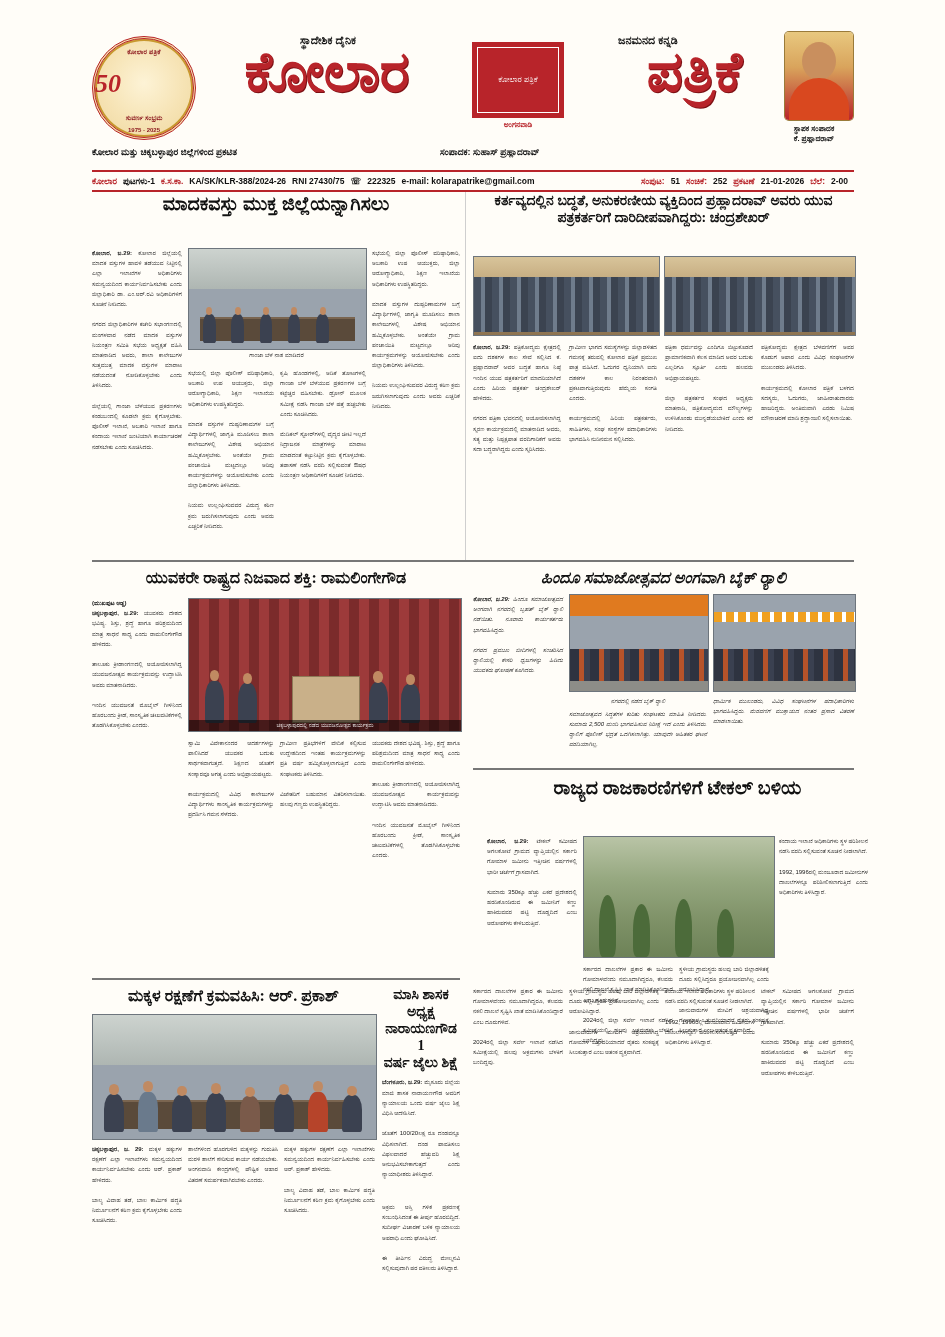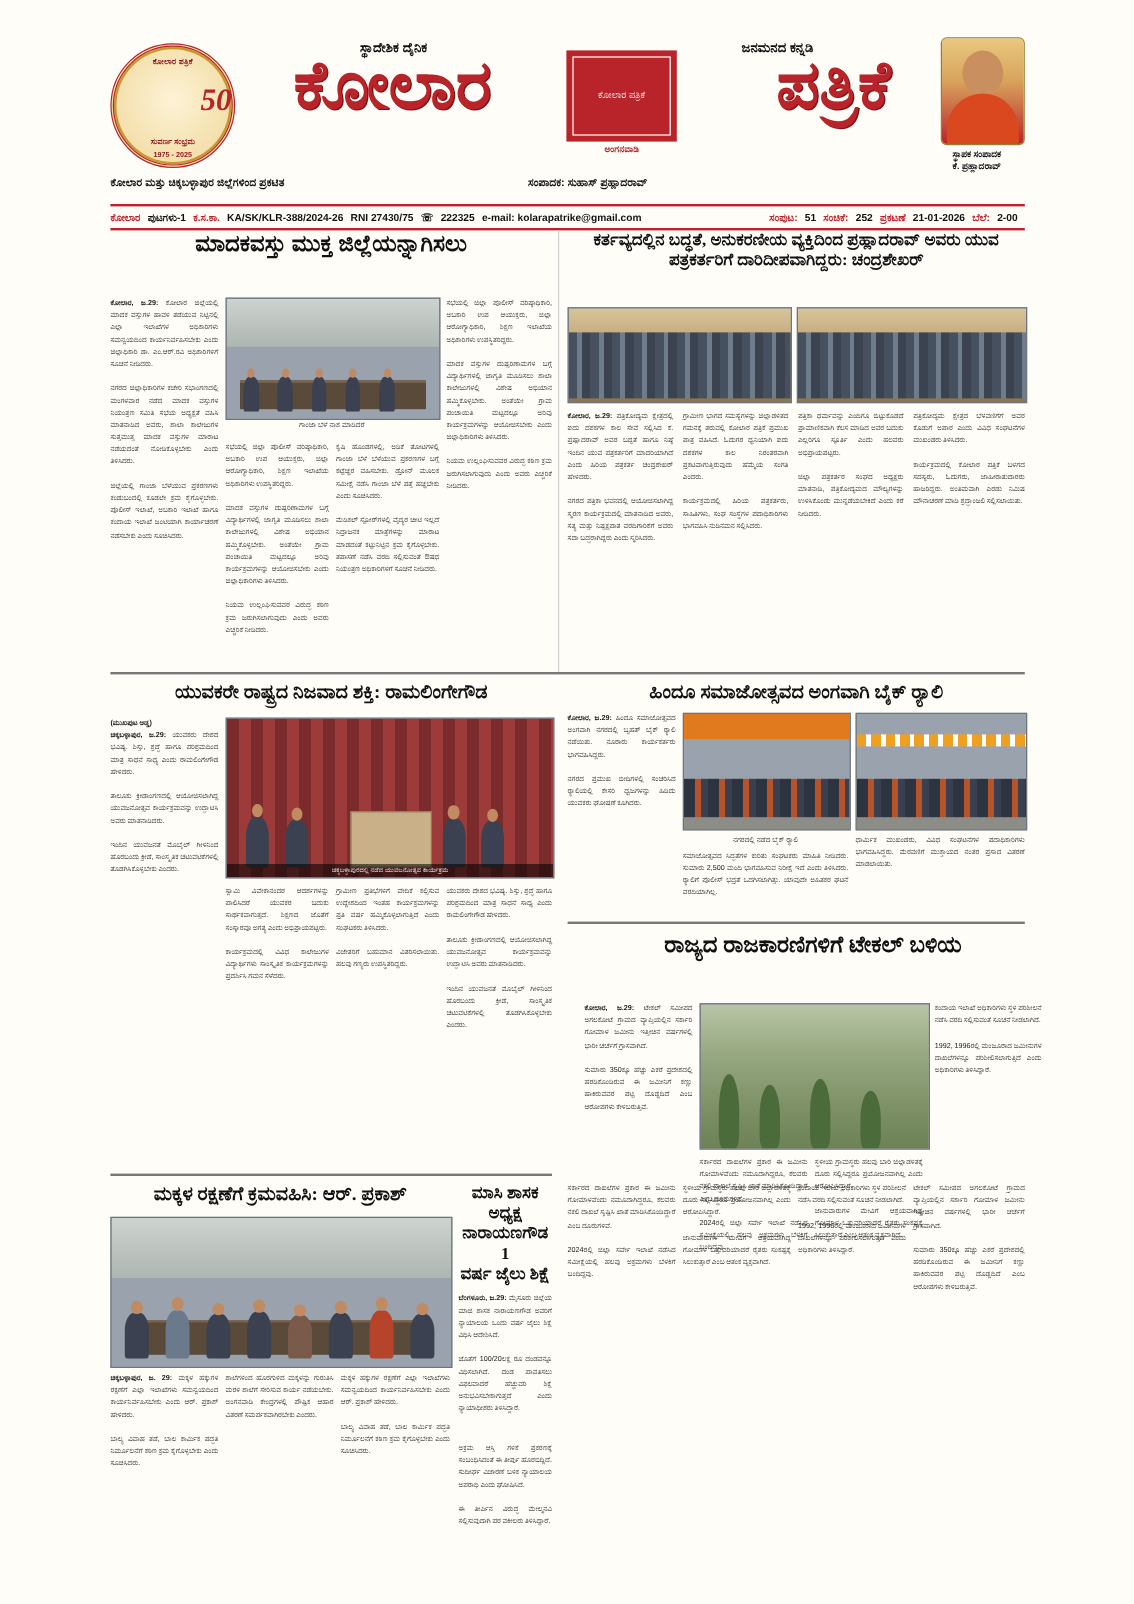--- a/index.html
+++ b/index.html
@@ -23,21 +23,21 @@
     border:3px double #b8242a;background:radial-gradient(circle at 50% 45%,#fdf3d6 0%,#f6e3b4 55%,#eed79d 100%);
     box-shadow:inset 0 0 0 2px #c8982f;
   }
   .logo-seal .ring-text{
     position:absolute;left:0;right:0;top:9px;text-align:center;font-size:6.5px;color:#8d1b20;font-weight:bold;letter-spacing:.2px;
   }
   .logo-seal .ring-text2{
     position:absolute;left:0;right:0;bottom:15px;text-align:center;font-size:6.5px;color:#8d1b20;font-weight:bold;
   }
   .logo-seal .fifty{
-    position:absolute;left:0;right:0;top:30px;text-align:right;font-size:26px;color:#b8242a;font-weight:bold;font-style:italic;
+    position:absolute;left:0;right:0;top:30px;text-align:left;font-size:26px;color:#b8242a;font-weight:bold;font-style:italic;
     font-family:"Liberation Serif",serif;
   }
   .logo-seal .yrs{
     position:absolute;left:0;right:0;bottom:4px;text-align:center;font-size:6px;color:#8d1b20;font-weight:bold;
   }
   .title-left{
     position:absolute;left:196px;top:44px;width:262px;text-align:center;
     font-family:"Liberation Serif",serif;font-weight:bold;font-size:56px;color:#b8242a;line-height:1;
     text-shadow:1px 1px 0 #7c1014;
   }
@@ -311,21 +311,21 @@
       </div>
       <div style="position:absolute;left:280px;top:170px;width:88px;">
         <div class="txt k" style="white-space:pre-line">ಯುವಕರು ದೇಶದ ಭವಿಷ್ಯ. ಶಿಸ್ತು, ಶ್ರದ್ಧೆ ಹಾಗೂ ಪರಿಶ್ರಮದಿಂದ ಮಾತ್ರ ಸಾಧನೆ ಸಾಧ್ಯ ಎಂದು ರಾಮಲಿಂಗೇಗೌಡ ಹೇಳಿದರು.
 
 ತಾಲೂಕು ಕ್ರೀಡಾಂಗಣದಲ್ಲಿ ಆಯೋಜಿಸಲಾಗಿದ್ದ ಯುವಜನೋತ್ಸವ ಕಾರ್ಯಕ್ರಮವನ್ನು ಉದ್ಘಾಟಿಸಿ ಅವರು ಮಾತನಾಡಿದರು.
 
 ಇಂದಿನ ಯುವಜನತೆ ಮೊಬೈಲ್ ಗೀಳಿನಿಂದ ಹೊರಬಂದು ಕ್ರೀಡೆ, ಸಾಂಸ್ಕೃತಿಕ ಚಟುವಟಿಕೆಗಳಲ್ಲಿ ತೊಡಗಿಸಿಕೊಳ್ಳಬೇಕು ಎಂದರು.</div>
       </div>
     </div>
 
-    <div class="col" style="left:381px;top:376px;width:381px;">
+    <div class="col" style="left:381px;top:376px;width:381px;font-style:italic;">
       <div class="hl hl-md">ಹಿಂದೂ ಸಮಾಜೋತ್ಸವದ ಅಂಗವಾಗಿ ಬೈಕ್ ರ್‍ಯಾಲಿ</div>
 
       <div class="photo" style="position:absolute;left:96px;top:26px;width:138px;height:96px;">
         <div class="road"></div>
         <div class="orange"></div>
         <div class="bikes"></div>
       </div>
       <div class="photo" style="position:absolute;left:240px;top:26px;width:141px;height:96px;">
         <div class="road"></div>
         <div class="flagrow"></div>

